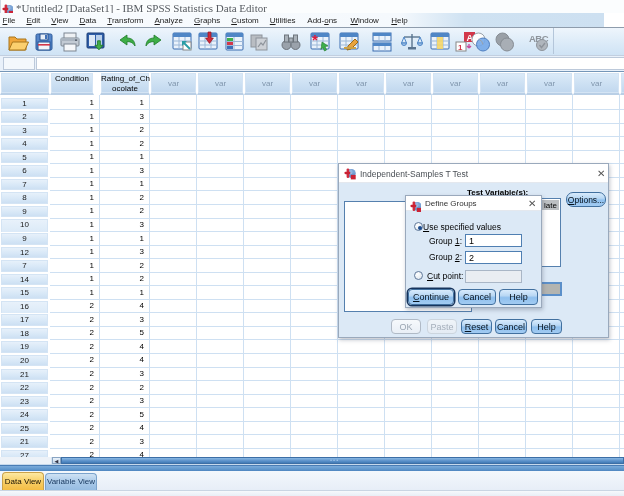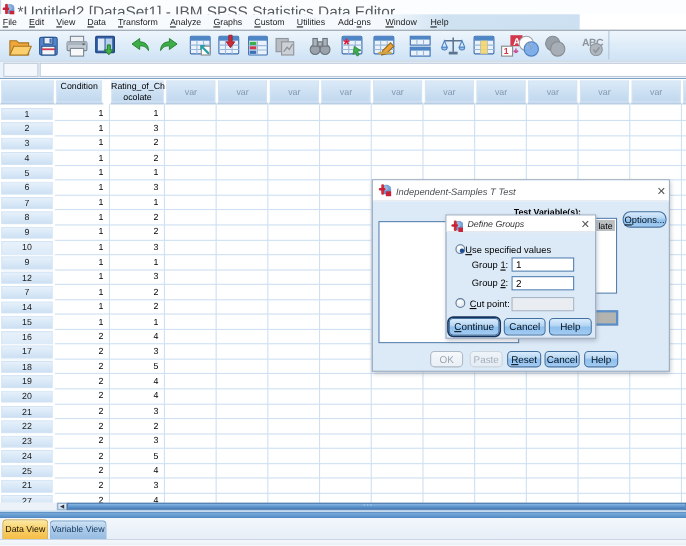--- a/index.html
+++ b/index.html
@@ -1,20 +1,20 @@
 <!DOCTYPE html>
 <html><head><meta charset="utf-8"><style>
 *{margin:0;padding:0;box-sizing:border-box;}
 html,body{width:624px;height:496px;overflow:hidden;}
 body{font-family:"Liberation Sans",sans-serif;background:#fff;position:relative;}
 .abs{position:absolute;}
 
 #titlebar{left:0;top:0;width:624px;height:13px;background:#fbfdfe;border-left:1px solid #cdd7e3;}
-#titletxt{left:16px;top:2px;font-size:14px;color:#565b61;}
-#menubar{left:0;top:13px;width:527px;height:14px;
+#titletxt{left:16px;top:2px;font-size:11px;color:#565b61;font-family:Liberation Serif, serif;}
+#menubar{left:0;top:13px;width:604px;height:14px;
  background:linear-gradient(to right,#f8fbfe 0%,#f5f9fd 66%,#cfe2f2 77%,#cde0f1 100%);}
 .mi{position:absolute;top:3px;font-size:8px;color:#1c1c1c;white-space:nowrap;}
 .mi u{text-decoration:underline;}
 #toolbar{left:0;top:27px;width:624px;height:28px;border-top:1px solid #8e9cac;
  background:linear-gradient(#eef5fc,#dcebf8 55%,#cfe3f5);}
 #tbend{left:553px;top:28px;width:1px;height:26px;background:#b4c6da;}
 .ti{position:absolute;top:31px;width:22px;height:22px;}
 
 #editbar{left:0;top:55px;width:624px;height:16px;background:#e9f1fa;border-top:1px solid #c2cfe0;}
 #refbox{left:3px;top:57px;width:32px;height:13px;background:#f4f8fc;border:1px solid #bcc9da;}
@@ -47,21 +47,21 @@
 #tab1{left:2px;top:472px;width:42px;height:18px;border-radius:4px 4px 0 0;
  background:linear-gradient(#fde9a2,#f8cf67 50%,#f4bd45);border:1px solid #caa24a;border-bottom:none;
  font-size:8px;color:#1a1200;text-align:center;line-height:17px;white-space:nowrap;}
 #tab2{left:45px;top:473px;width:52px;height:17px;border-radius:4px 4px 0 0;
  background:linear-gradient(#cfe2f4,#a9c9e8 50%,#96bce2);border:1px solid #7ba3cc;border-bottom:none;
  font-size:8px;color:#17375e;text-align:center;line-height:16px;white-space:nowrap;}
 #statusbar{left:0;top:490px;width:624px;height:6px;background:linear-gradient(#f6f9fc,#e8eef6);border-top:1px solid #c9d5e3;}
 
 .dlg{position:absolute;background:#dcE9f6;background:#dce9f6;border:1px solid #9aa9bc;box-shadow:1px 2px 4px rgba(80,90,110,.35);}
 .dtitle{position:absolute;left:0;top:0;width:100%;background:#fff;border-bottom:1px solid #e4e8ee;}
-.dtxt{position:absolute;font-size:8.5px;color:#4a4f55;white-space:nowrap;font-style:italic;}
+.dtxt{position:absolute;font-size:8.5px;color:#4a4f55;white-space:nowrap;}
 .dx{position:absolute;font-size:10px;color:#555;font-weight:400;}
 .btn{position:absolute;border-radius:4px;border:1px solid #41709f;white-space:nowrap;
  background:linear-gradient(#d8ebfc,#b9d8f4 40%,#8fc0ee 55%,#a2cbf2);
  font-size:9px;color:#06131f;text-align:center;}
 .btn u{text-decoration:underline;}
 .btn.dis{border:1px solid #b0bac6;background:linear-gradient(#f6f9fc,#e9eff6);color:#9aa5b1;}
 .btn.dis2{border:1px solid #ccd5de;background:linear-gradient(#eff4f9,#e4ebf3);color:#a5afbb;}
 .lbox{position:absolute;background:#fff;border:1px solid #5580ae;}
 .tfield{position:absolute;background:#fff;border:1px solid #4f7fb2;font-size:9px;color:#000;padding-left:3px;}
 .tfield.dis{background:#e9edf2;border:1px solid #a9b6c6;}

